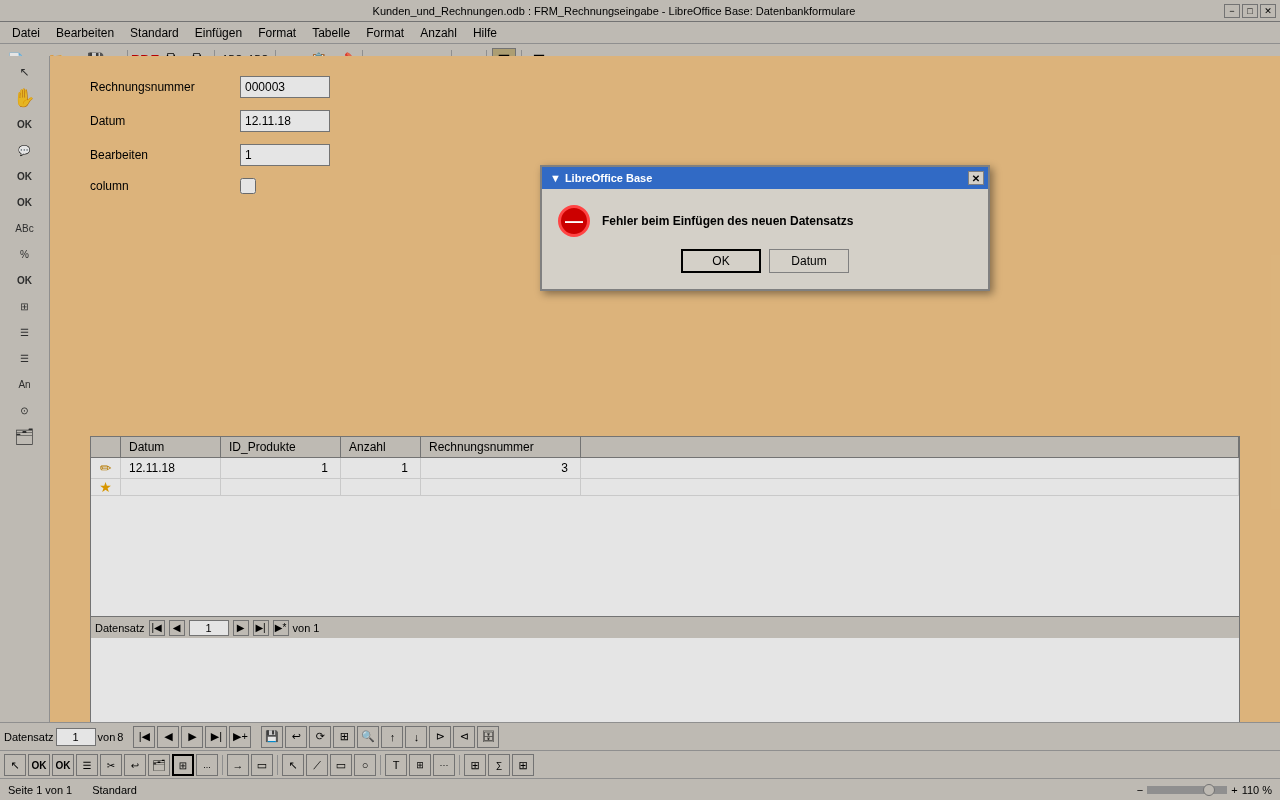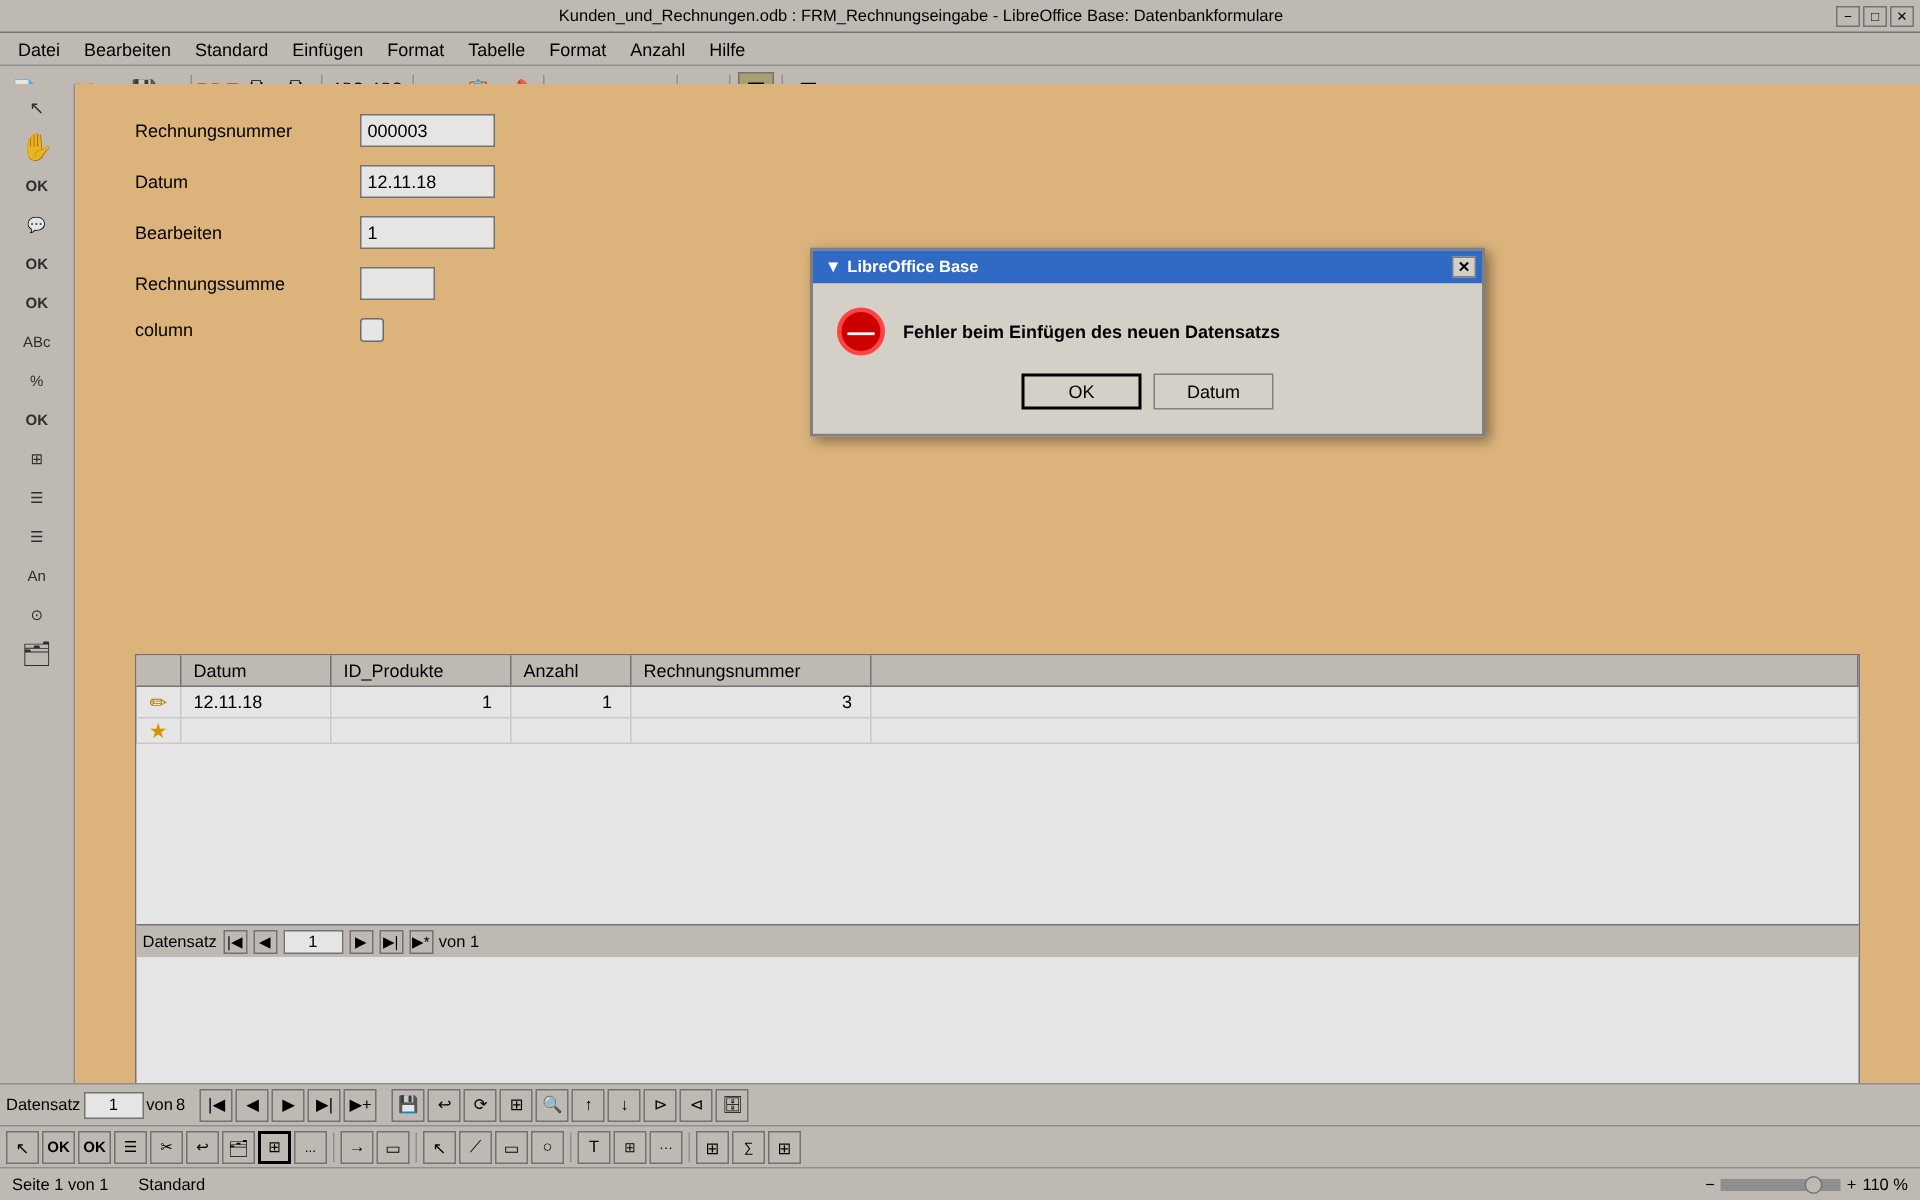--- a/index.html
+++ b/index.html
@@ -458,24 +458,20 @@
     </div>
     <div class="form-row">
       <div class="form-label">Datum</div>
       <input class="form-input" type="text" value="12.11.18" style="">
     </div>
     <div class="form-row">
       <div class="form-label">Bearbeiten</div>
       <input class="form-input" type="text" value="1" style="">
     </div>
     <div class="form-row">
-      <div class="form-label">Rechnungssumme</div>
-      <input class="form-input form-input-wide" type="text" value="" style="">
-    </div>
-    <div class="form-row">
       <div class="form-label">column</div>
       <input class="form-checkbox" type="checkbox" style="">
     </div>
   </div>
 
   <div class="table-container" style="inset: 380px 40px 10px; position: absolute;">
     <div class="table-header">
       <div class="table-header-cell row-indicator-col"></div>
       <div class="table-header-cell col-datum">Datum</div>
       <div class="table-header-cell col-id">ID_Produkte</div>

